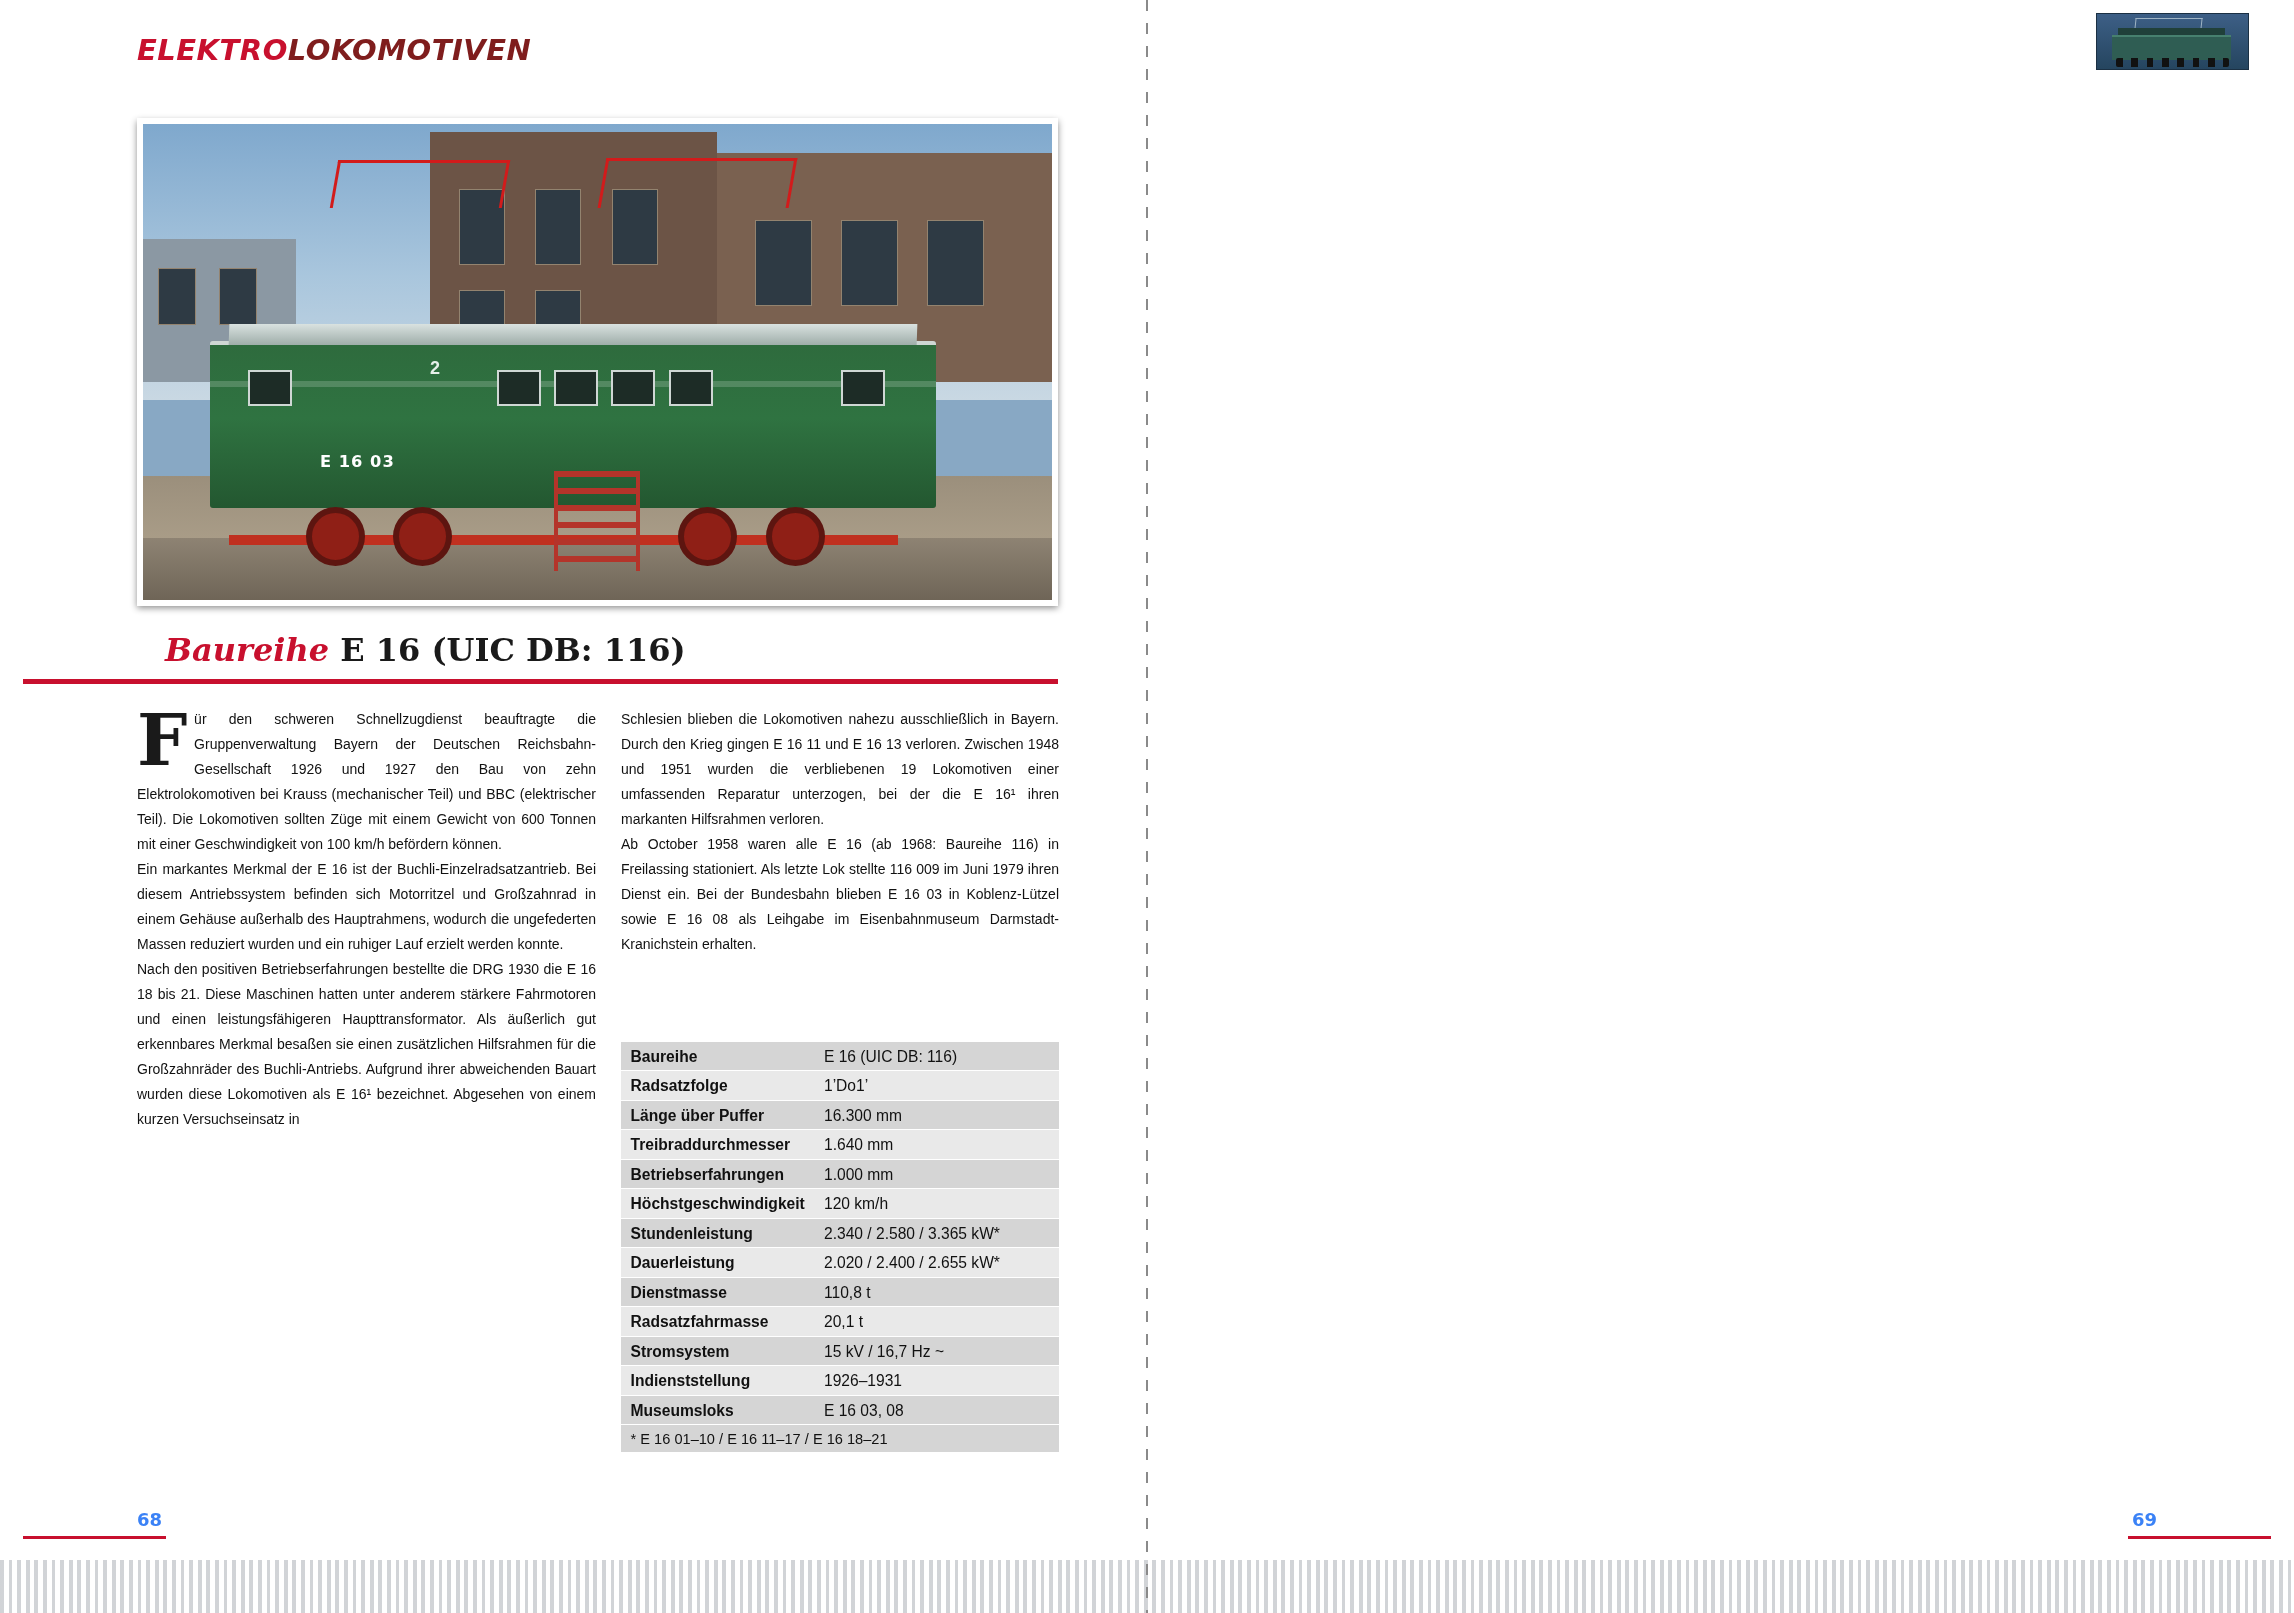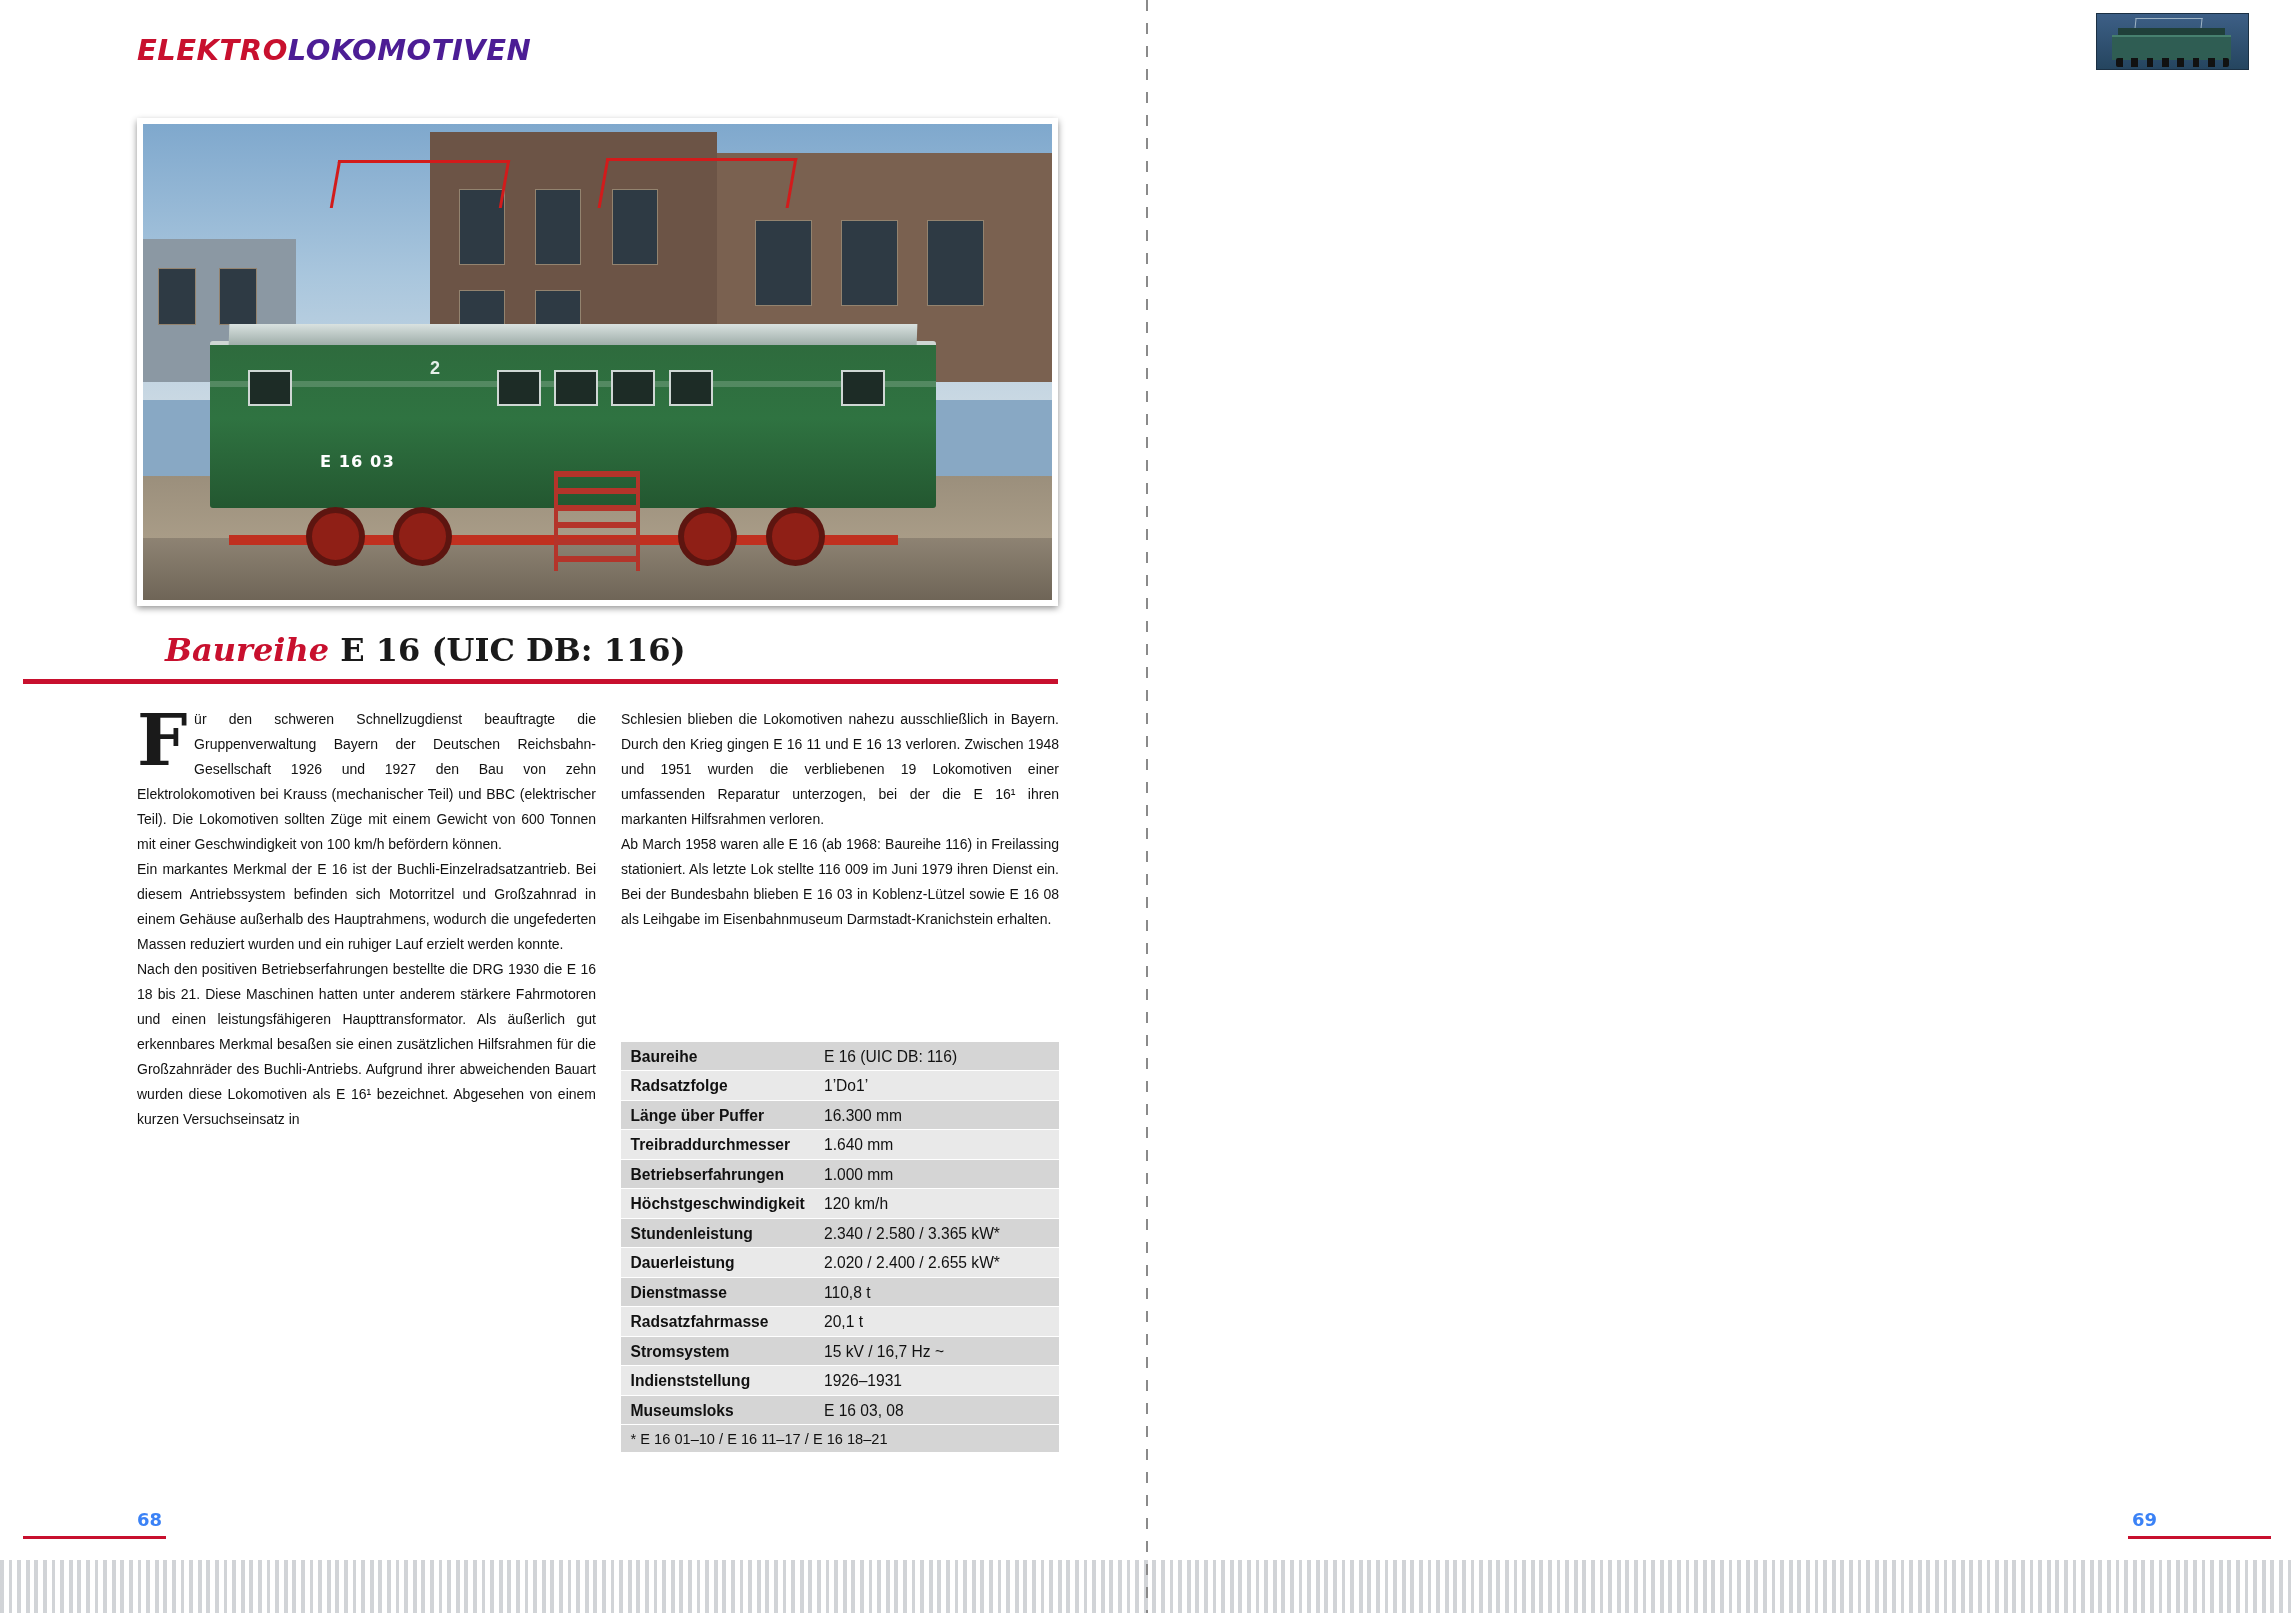--- a/index.html
+++ b/index.html
@@ -47,21 +47,21 @@
     left: 137px;
     top: 32.5px;
     font-family: "DejaVu Sans", sans-serif;
     font-weight: bold;
     font-style: italic;
     font-size: 29px;
     letter-spacing: 0.5px;
     white-space: nowrap;
   }
   .runhead .red { color: #c8102e; }
-  .runhead .grey { color: #4c1d95; }
+  .runhead .grey { color: #7f1d1d; }
 
   
   .corner-thumb {
     position: absolute;
     right: 45px;
     top: 13.4px;
     width: 153px;
     height: 57px;
     background: linear-gradient(#3d5f86, #25455f);
     border: 1px solid #1b3043;
@@ -352,21 +352,21 @@
     <div class="rule" id="rule-e16"></div>
 
     <div class="col" id="c1">
       <p class="dropcap">Für den schweren Schnellzugdienst beauftragte die Gruppenverwaltung Bayern der Deutschen Reichsbahn-Gesellschaft 1926 und 1927 den Bau von zehn Elektrolokomotiven bei Krauss (mechanischer Teil) und BBC (elektrischer Teil). Die Lokomotiven sollten Züge mit einem Gewicht von 600 Tonnen mit einer Geschwindigkeit von 100 km/h befördern können.</p>
       <p>Ein markantes Merkmal der E 16 ist der Buchli-Einzelradsatzantrieb. Bei diesem Antriebssystem befinden sich Motorritzel und Großzahnrad in einem Gehäuse außerhalb des Hauptrahmens, wodurch die ungefederten Massen reduziert wurden und ein ruhiger Lauf erzielt werden konnte.</p>
       <p>Nach den positiven Betriebserfahrungen bestellte die DRG 1930 die E 16 18 bis 21. Diese Maschinen hatten unter anderem stärkere Fahrmotoren und einen leistungsfähigeren Haupttransformator. Als äußerlich gut erkennbares Merkmal besaßen sie einen zusätzlichen Hilfsrahmen für die Großzahnräder des Buchli-Antriebs. Aufgrund ihrer abweichenden Bauart wurden diese Lokomotiven als E 16¹ bezeichnet. Abgesehen von einem kurzen Versuchseinsatz in</p>
     </div>
 
     <div class="col" id="c2">
       <p>Schlesien blieben die Lokomotiven nahezu ausschließlich in Bayern. Durch den Krieg gingen E 16 11 und E 16 13 verloren. Zwischen 1948 und 1951 wurden die verbliebenen 19 Lokomotiven einer umfassenden Reparatur unterzogen, bei der die E 16¹ ihren markanten Hilfsrahmen verloren.</p>
-      <p>Ab March 1958 waren alle E 16 (ab 1968: Baureihe 116) in Freilassing stationiert. Als letzte Lok stellte 116 009 im Juni 1979 ihren Dienst ein. Bei der Bundesbahn blieben E 16 03 in Koblenz-Lützel sowie E 16 08 als Leihgabe im Eisenbahnmuseum Darmstadt-Kranichstein erhalten.</p>
+      <p>Ab October 1958 waren alle E 16 (ab 1968: Baureihe 116) in Freilassing stationiert. Als letzte Lok stellte 116 009 im Juni 1979 ihren Dienst ein. Bei der Bundesbahn blieben E 16 03 in Koblenz-Lützel sowie E 16 08 als Leihgabe im Eisenbahnmuseum Darmstadt-Kranichstein erhalten.</p>
     </div>
 
     <table class="spec" id="spec-e16">
       <tbody>
           <tr>
             <td>Baureihe</td>
             <td>E 16 (UIC DB: 116)</td>
           </tr>
           <tr>
             <td>Radsatzfolge</td>

